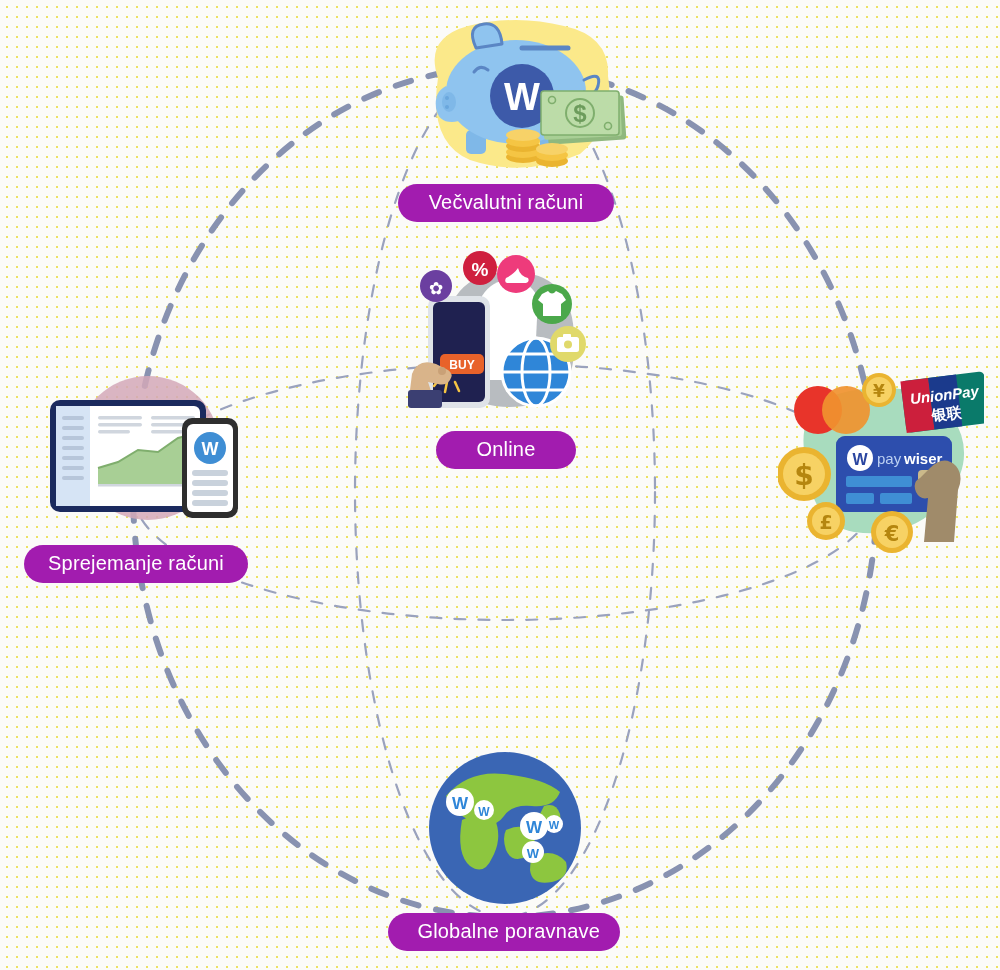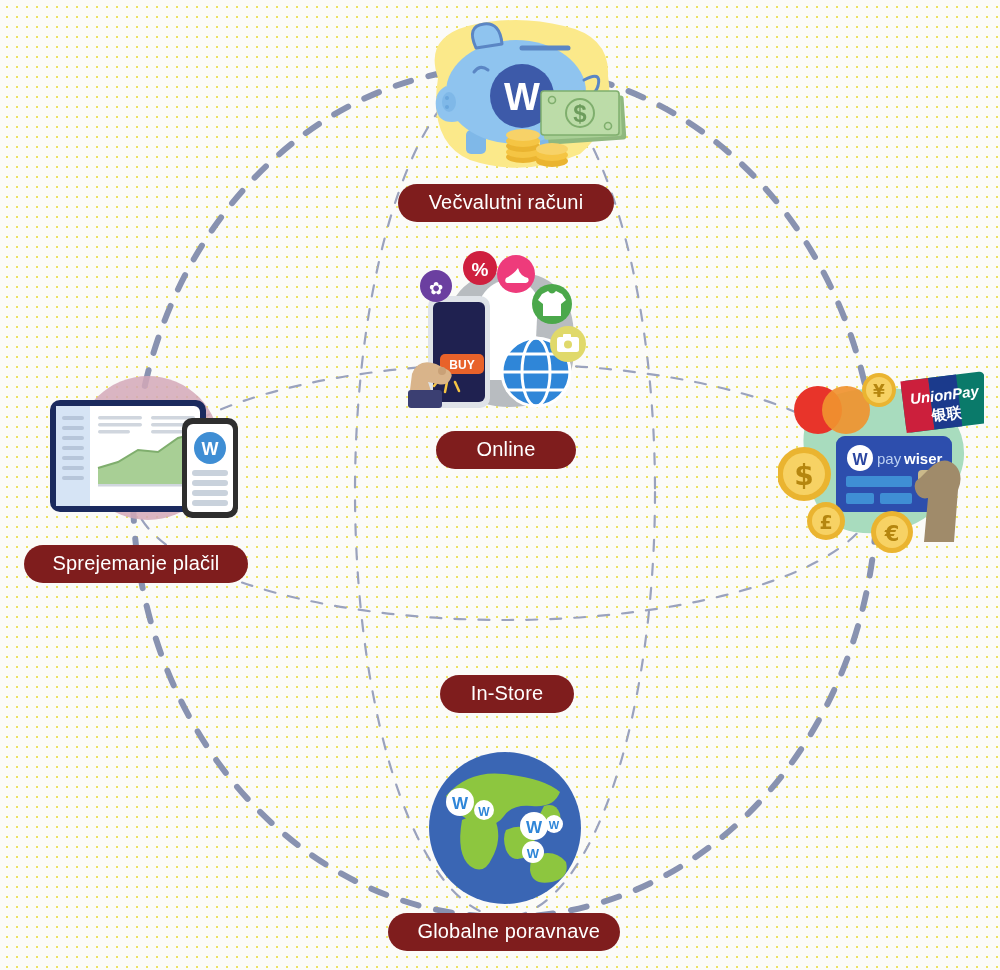--- a/index.html
+++ b/index.html
@@ -11,21 +11,21 @@
     background-size:10px 10px;
     background-position:2px 2px;
     font-family:"Liberation Sans", sans-serif;
     overflow:hidden;
     position:relative;
   }
   #stage{position:absolute;left:0;top:0;width:1000px;height:970px;}
   svg.layer{position:absolute;left:0;top:0;width:1000px;height:970px;}
   .pill{
     position:absolute;
-    background:#7f1d1d;
+    background:#a21caf;
     color:#ffffff;
     border-radius:999px;
     font-size:20px;
     font-weight:500;
     letter-spacing:.2px;
     text-align:center;
     padding:7px 20px 9px 20px;
     white-space:nowrap;
     line-height:1.1;
     box-sizing:border-box;
@@ -145,21 +145,20 @@
       <g>
         <circle cx="168" cy="96" r="18" fill="#e0d96a"></circle>
         <rect x="157" y="89" width="22" height="15" rx="2.5" fill="#ffffff"></rect>
         <rect x="163" y="86" width="8" height="4" rx="1" fill="#ffffff"></rect>
         <circle cx="168" cy="96.5" r="4" fill="#e0d96a"></circle>
       </g>
     </svg>
   </div>
   <div class="pill" style="left:436px;top:431px;width:140px;">Online</div>
 
-  <div class="pill" style="left:440px;top:675px;width:134px;">In-Store</div>
 
   <div class="illo" style="left:422px;top:748px;width:166px;height:160px;">
     <svg viewBox="0 0 166 160" width="166" height="160">
       <circle cx="83" cy="80" r="76" fill="#3a66b4"></circle>
       <g fill="#8dc63f">
         <path d="M24 48 q22 -26 58 -22 q40 4 56 18 q-6 16 -28 14 q-20 -2 -28 10 q-10 14 -30 6 q-18 -6 -28 -26 z"></path>
         <path d="M40 72 q20 -10 34 2 q6 18 -4 36 q-8 18 -22 8 q-14 -12 -8 -46 z"></path>
         <path d="M84 82 q18 -8 26 4 q8 14 -4 22 q-16 8 -22 -6 q-4 -12 0 -20 z"></path>
         <path d="M112 108 q20 -8 32 6 q4 16 -14 20 q-20 4 -22 -12 q0 -10 4 -14 z"></path>
         <path d="M122 58 q12 -4 16 8 q2 12 -10 12 q-12 0 -10 -12 z"></path>
@@ -213,21 +212,21 @@
       <circle cx="174" cy="76" r="16" fill="#3f8ed4"></circle>
       <text x="174" y="83" text-anchor="middle" font-size="18" font-weight="bold" fill="#ffffff" font-family="Liberation Sans, sans-serif">W</text>
       <g fill="#c9d2dc">
         <rect x="156" y="98" width="36" height="6" rx="3"></rect>
         <rect x="156" y="108" width="36" height="6" rx="3"></rect>
         <rect x="156" y="118" width="36" height="6" rx="3"></rect>
         <rect x="156" y="128" width="36" height="6" rx="3"></rect>
       </g>
     </svg>
   </div>
-  <div class="pill" style="left:24px;top:545px;width:224px;">Sprejemanje plačil</div>
+  <div class="pill" style="left:24px;top:545px;width:224px;">Sprejemanje računi</div>
 
   <div class="illo" style="left:778px;top:364px;width:206px;height:194px;">
     <svg viewBox="0 0 206 194" width="206" height="194">
       <path d="M26 86 q-6 -52 52 -60 q66 -10 96 26 q26 40 -4 80 q-34 44 -94 36 q-46 -8 -50 -82 z" fill="#a8dcbe"></path>
 
       <g>
         <circle cx="40" cy="46" r="24" fill="#e8342a"></circle>
         <circle cx="68" cy="46" r="24" fill="#f0922f" opacity="0.92"></circle>
       </g>
 

